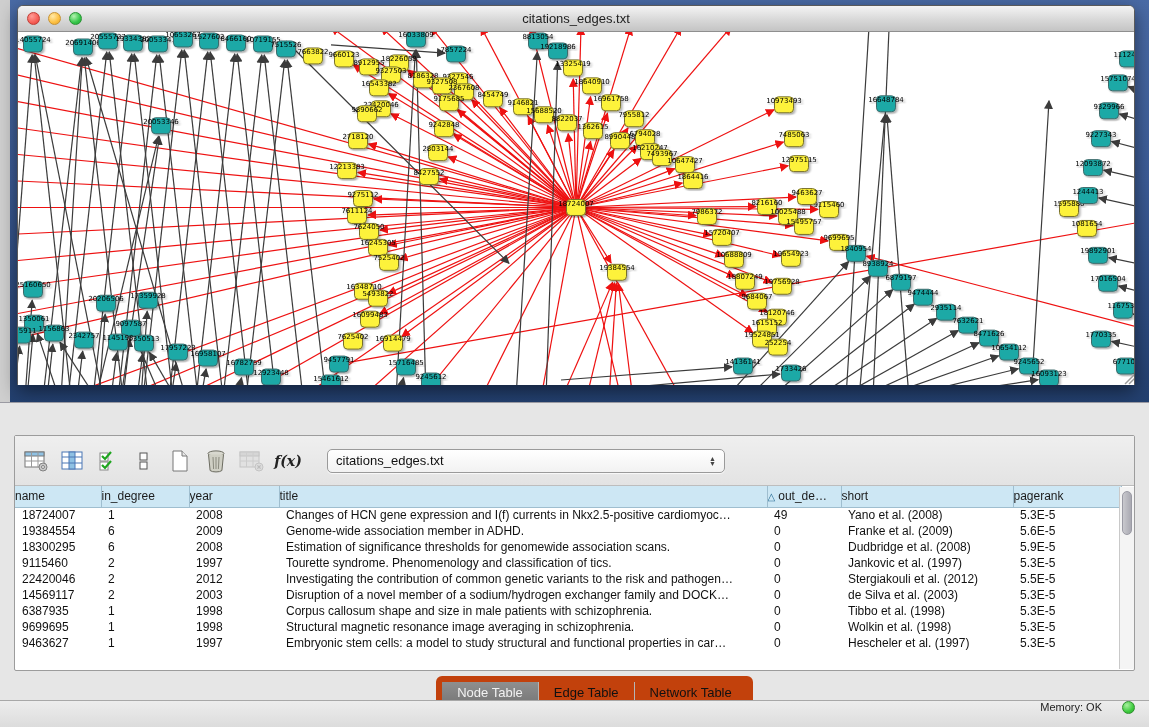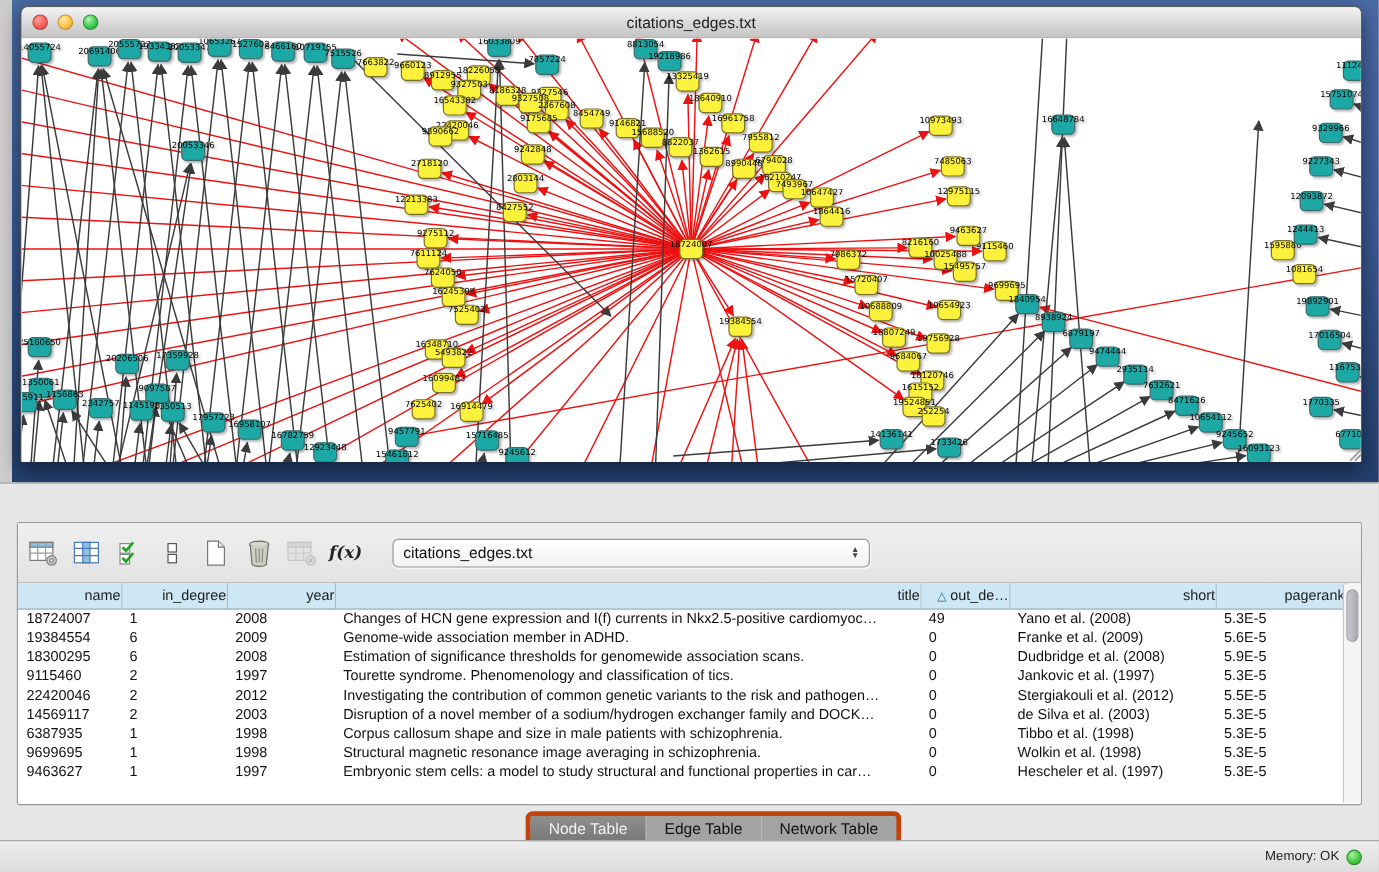--- a/index.html
+++ b/index.html
@@ -46,41 +46,41 @@
   .tbtn { width:26px; height:26px; display:flex; align-items:center; justify-content:center; }
   .fx { font:italic bold 14px "DejaVu Serif", serif; color:#222; }
   .combo { margin-left:16px; width:398px; height:24px; border:1px solid #9a9a9a; border-radius:5px;
     background:linear-gradient(180deg,#ffffff,#f2f2f2); display:flex; align-items:center;
     padding:0 8px; font-size:13px; color:#111; box-shadow:0 1px 1px rgba(255,255,255,.8); }
   .combo .val { flex:1; }
   .spin { display:flex; flex-direction:column; line-height:5px; font-size:7px; color:#444; }
 
   table.grid { border-collapse:collapse; width:calc(100% - 15px); table-layout:fixed; }
   .grid th { height:21px; background:#cde7f4; border:1px solid #9fbecf; border-top:none;
-    font-size:12px; font-weight:normal; color:#1b1b1b; text-align:right; overflow:hidden; white-space:nowrap; }
+    font-size:12px; font-weight:normal; color:#1b1b1b; text-align:left; overflow:hidden; white-space:nowrap; }
   .grid th:first-child { border-left:none; }
   .grid td { height:16px; font-size:12px; color:#111; padding:0 0 0 7px;
     white-space:nowrap; overflow:hidden; text-overflow:ellipsis; }
   .sort-tri { color:#2a6e96; font-size:10px; margin-right:3px; }
   .vscroll { position:absolute; right:0; top:51px; bottom:1px; width:15px;
     background:#f4f4f4; border-left:1px solid #c9c9c9; }
   .vthumb { position:absolute; left:2px; top:4px; width:10px; height:44px; border-radius:6px;
     background:linear-gradient(90deg,#c9c9ce,#a9a9b2); border:1px solid #9a9aa4; }
 
   .tabs-row { position:absolute; left:0; right:0; top:273px; display:flex; justify-content:center; }
-  .segmented { display:flex; border:4px solid #c2410c; border-radius:6px; overflow:hidden;
-    background:#a3a3a3; box-shadow:0 1px 0 rgba(255,255,255,.7);margin-left:40px; }
+  .segmented { display:flex; border:6px solid #c2410c; border-radius:6px; overflow:hidden;
+    background:#c2410c; box-shadow:0 1px 0 rgba(255,255,255,.7);margin-left:40px; }
   .seg { padding:3px 15px; font-size:13px; color:#111; border-left:1px solid #b5b5b5; }
   .seg:first-child { border-left:none; }
   .seg.active { background:linear-gradient(180deg,#8f8f8f,#787878); color:#f2f2f2; }
 
   
   .status-bar { position:absolute; left:0; top:700px; width:1149px; height:27px;
     background:linear-gradient(180deg,#ededed,#dcdcdc); border-top:1px solid #a8a8a8;
-    display:flex; align-items:center; justify-content:flex-end; padding-right:14px; gap:6px; }
+    display:flex; align-items:flex-start; justify-content:flex-end; padding-right:14px; gap:20px; }
   .mem-label { font-size:11px; color:#222; }
   .mem-dot { width:13px; height:13px; border-radius:50%;
     background:radial-gradient(circle at 35% 30%,#a9f0a0,#3ecb3e 60%,#2aa52a); border:1px solid #2e8f2e; }
 </style>
 </head>
 <body>
 
 <div class="desktop">
   <div class="net-window">
     <div class="titlebar">

